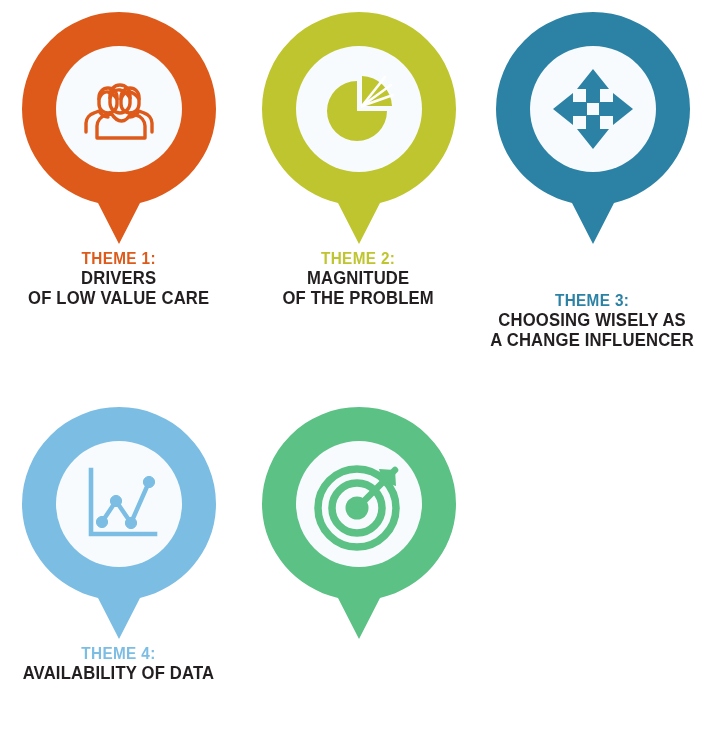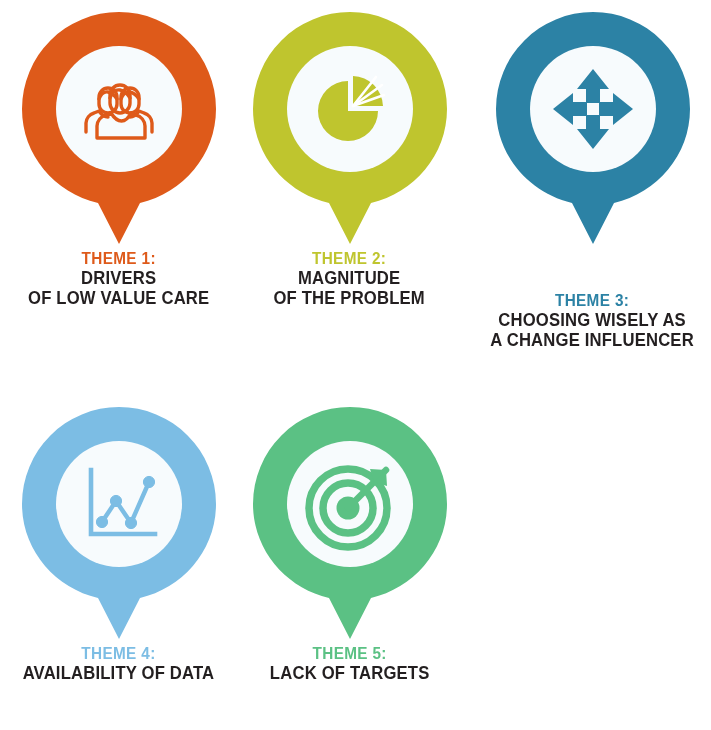--- a/index.html
+++ b/index.html
@@ -2,21 +2,21 @@
 <html><head>
 <meta charset="utf-8">
 <style>
   html,body{margin:0;padding:0;background:#ffffff;}
   body{width:711px;height:730px;font-family:"Liberation Sans",sans-serif;overflow:hidden;}
   #board{position:relative;width:684px;height:730px;}
   .theme-cell{position:absolute;width:237px;display:flex;flex-direction:column;align-items:center;}
   .row1{top:6px;}
   .row2{top:401px;}
   .col1{left:0;}
-  .col2{left:231px;}
+  .col2{left:240px;}
   .col3{left:474px;gap:42px;}
   .pin-wrap{position:relative;width:206px;height:238px;}
   .pin-svg{display:block;width:206px;height:238px;}
   .labels{margin-top:6px;text-align:center;line-height:1.06;}
   .theme-num{font-weight:bold;font-size:17px;letter-spacing:0.4px;
     font-stretch:condensed;transform:scaleX(0.9);transform-origin:center;}
   .theme-title{font-weight:bold;font-size:18.5px;color:#231f20;letter-spacing:0.2px;
     font-stretch:condensed;transform:scaleX(0.9);transform-origin:center;white-space:nowrap;}
   .t6 .theme-title{font-size:18px;}
 </style>
@@ -162,18 +162,14 @@
     <circle cx="48" cy="54" r="39" fill="none" stroke="#5BC184" stroke-width="7.5"></circle>
     <circle cx="48" cy="54" r="25" fill="none" stroke="#5BC184" stroke-width="7.5"></circle>
     <circle cx="48" cy="54" r="11.5" fill="#5BC184"></circle>
     <line x1="48" y1="54" x2="86" y2="16" stroke="#5BC184" stroke-width="6.5" stroke-linecap="round"></line>
     <path d="M86 16 L87 32 L74 28 Z" fill="#5BC184"></path>
     <path d="M86 16 L70 15 L74 28 Z" fill="#5BC184"></path>
   </g>
     </g>
   </svg>
       </div>
-      <div class="labels">
-        <div class="theme-num" style="color: rgb(91, 193, 132);">THEME 5:</div>
-        <div class="theme-title" style="color: rgb(35, 31, 32);">LACK OF TARGETS</div>
-      </div>
     </div>
   </div>
 
 </body></html>

